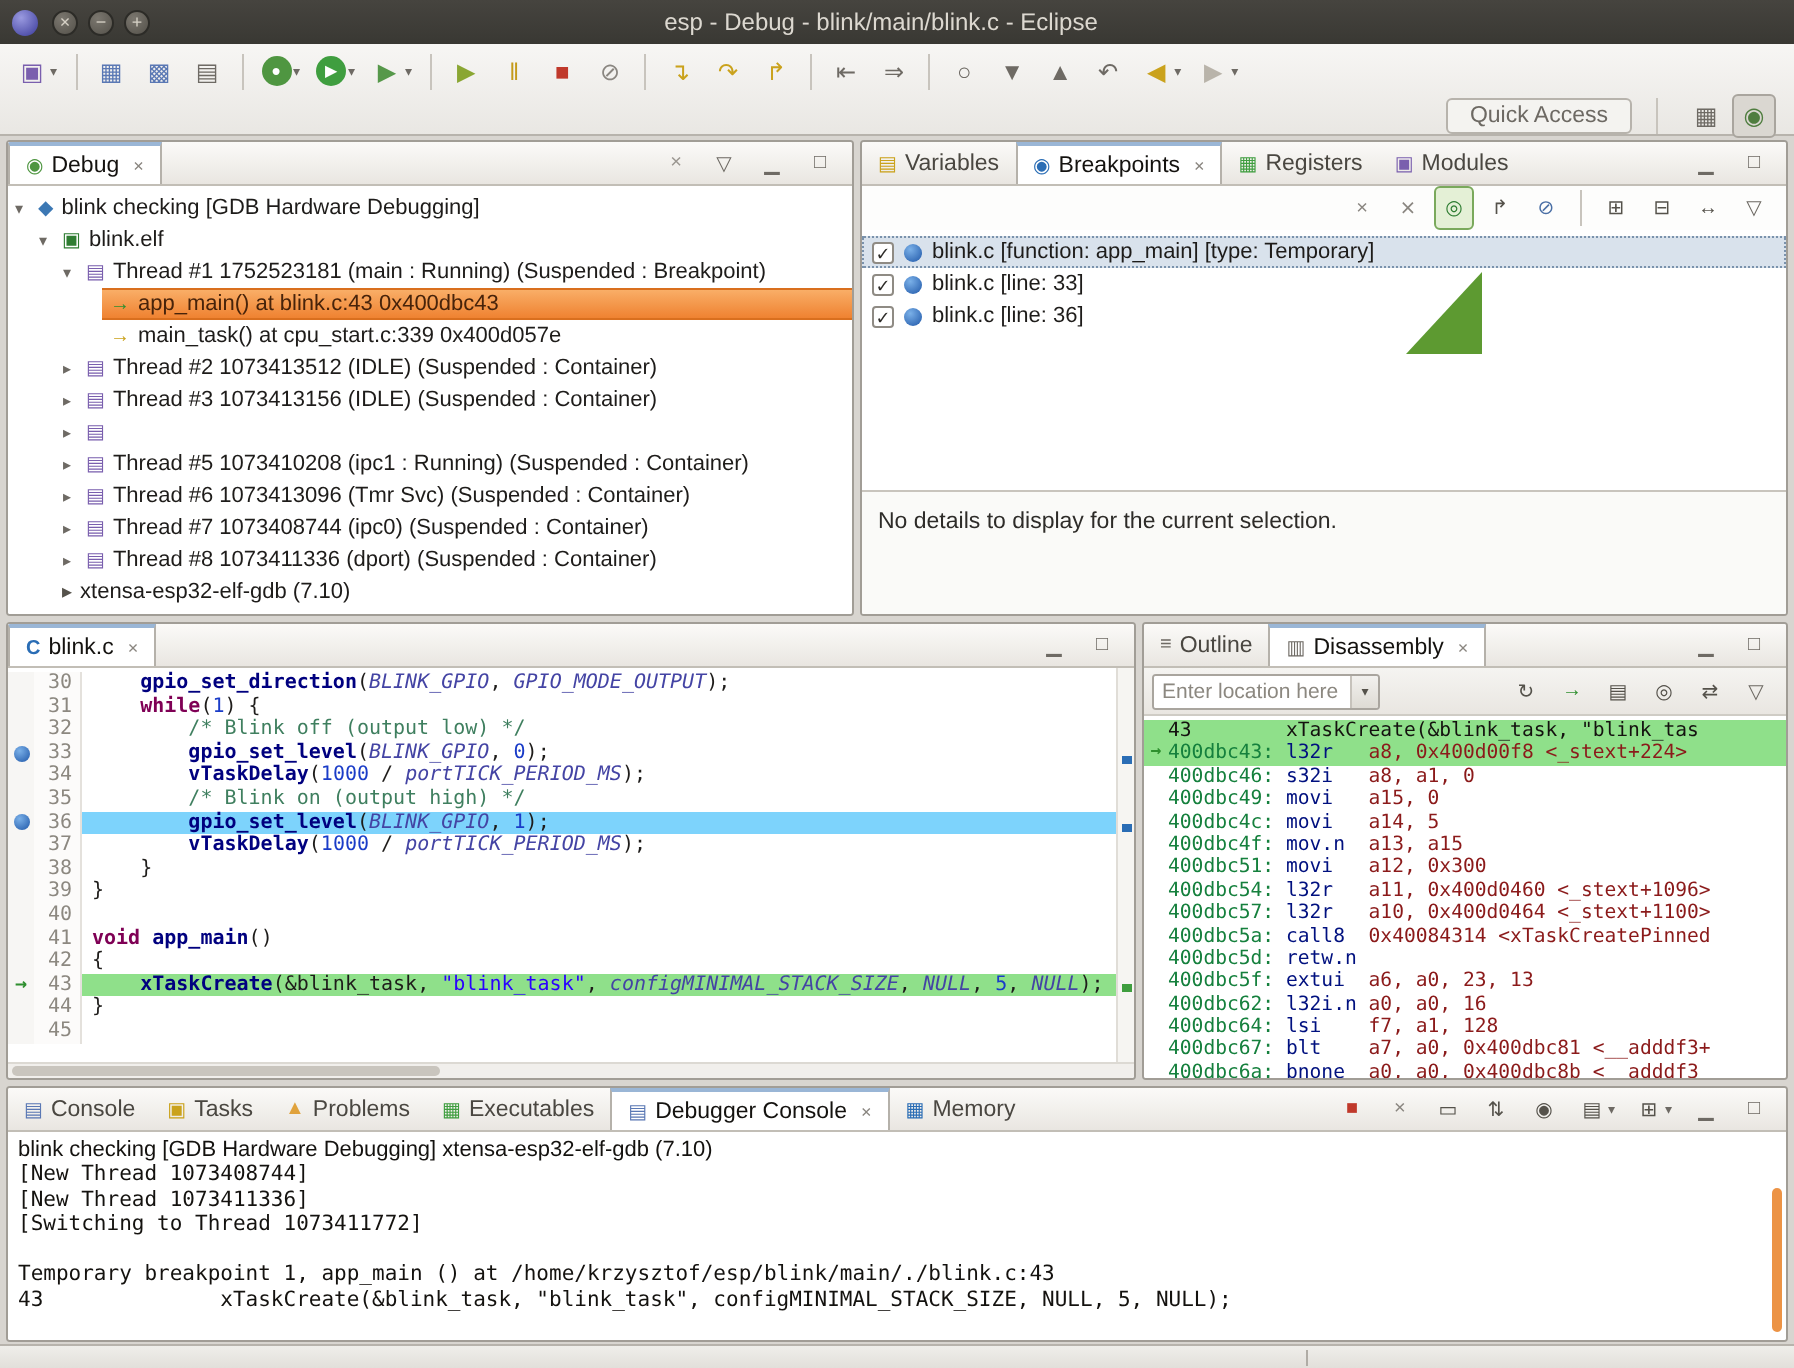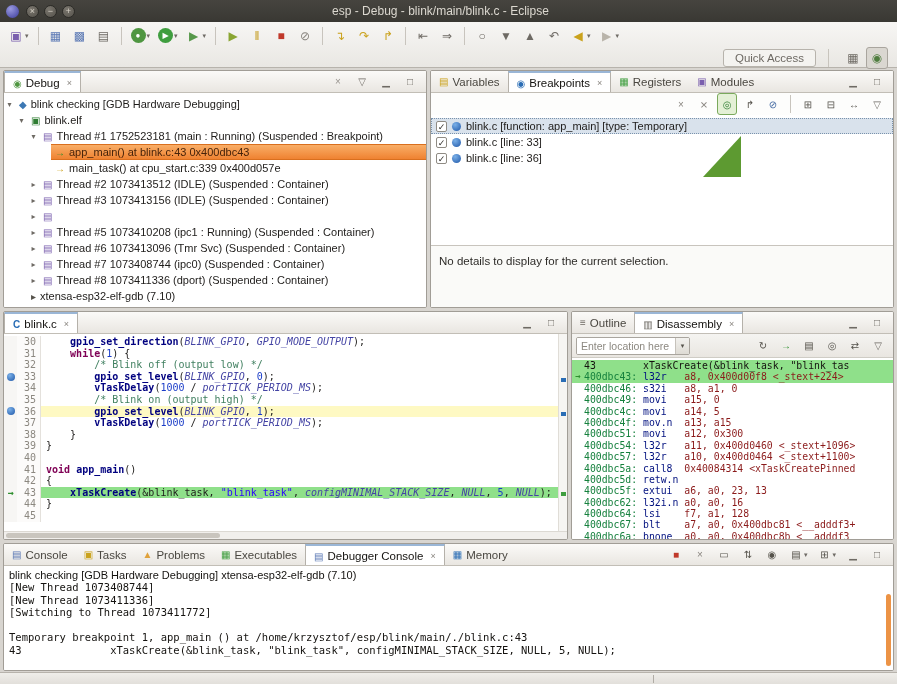--- a/index.html
+++ b/index.html
@@ -57,21 +57,21 @@
 .callout-arrow{position:absolute;left:272px;top:21px;width:38px;height:41px;background:#5d9a31;clip-path:polygon(100% 0,100% 100%,0 100%);z-index:5}
 .bp-details{position:absolute;left:0;right:0;bottom:0;height:62px;border-top:1px solid #c8c4bd;background:#fafaf8;font-size:11.5px;color:#2e2c29;padding:9px 8px}
 
 #p-editor{left:3px;top:311px;width:565px;height:229px}
 .ed-body{flex:1;overflow:hidden;position:relative;padding-top:2px}
 .eline{display:flex;height:11.6px;font-family:"DejaVu Sans Mono",monospace;font-size:10px;line-height:11.6px;white-space:pre}
 .emark{width:13px;flex:none;display:flex;align-items:center;justify-content:center;background:#f7f6f4}
 .enum{width:24px;flex:none;text-align:right;padding-right:4px;color:#8c8880;background:#fcfbfa;border-right:1px solid #e4e1dc}
 .ecode{flex:1;padding-left:5px}
 .hl-green{background:#8fe08a}
-.hl-blue{background:#fef9c3}
+.hl-blue{background:#7dd3fc}
 .bpdot{width:8px;height:8px;border-radius:50%;background:radial-gradient(circle at 35% 30%,#7ab0e8,#1f57a8);display:inline-block}
 .iparrow{color:#2f8f2f;font-weight:bold;font-size:10px}
 .c-com{color:#3f7f5f}.c-kw{color:#7f0055;font-weight:bold}.c-str{color:#2a00ff}
 .c-fn{color:#00007f;font-weight:bold}.c-mac{color:#4444a4;font-style:italic}.c-num{color:#1a3cc8}
 .ed-ruler{position:absolute;right:0;top:0;bottom:8px;width:9px;background:#f6f5f2;border-left:1px solid #e0ddd7}
 .ed-ruler i{position:absolute;left:2px;width:5px;height:4px;display:block}
 .hscroll{position:absolute;left:0;right:0;bottom:0;height:8px;background:#f1efec;border-top:1px solid #dcd9d3}
 .hthumb{position:absolute;left:2px;top:1px;width:38%;height:5px;background:#c9c5be;border-radius:3px}
 
 #p-disasm{left:571px;top:311px;width:323px;height:229px}

